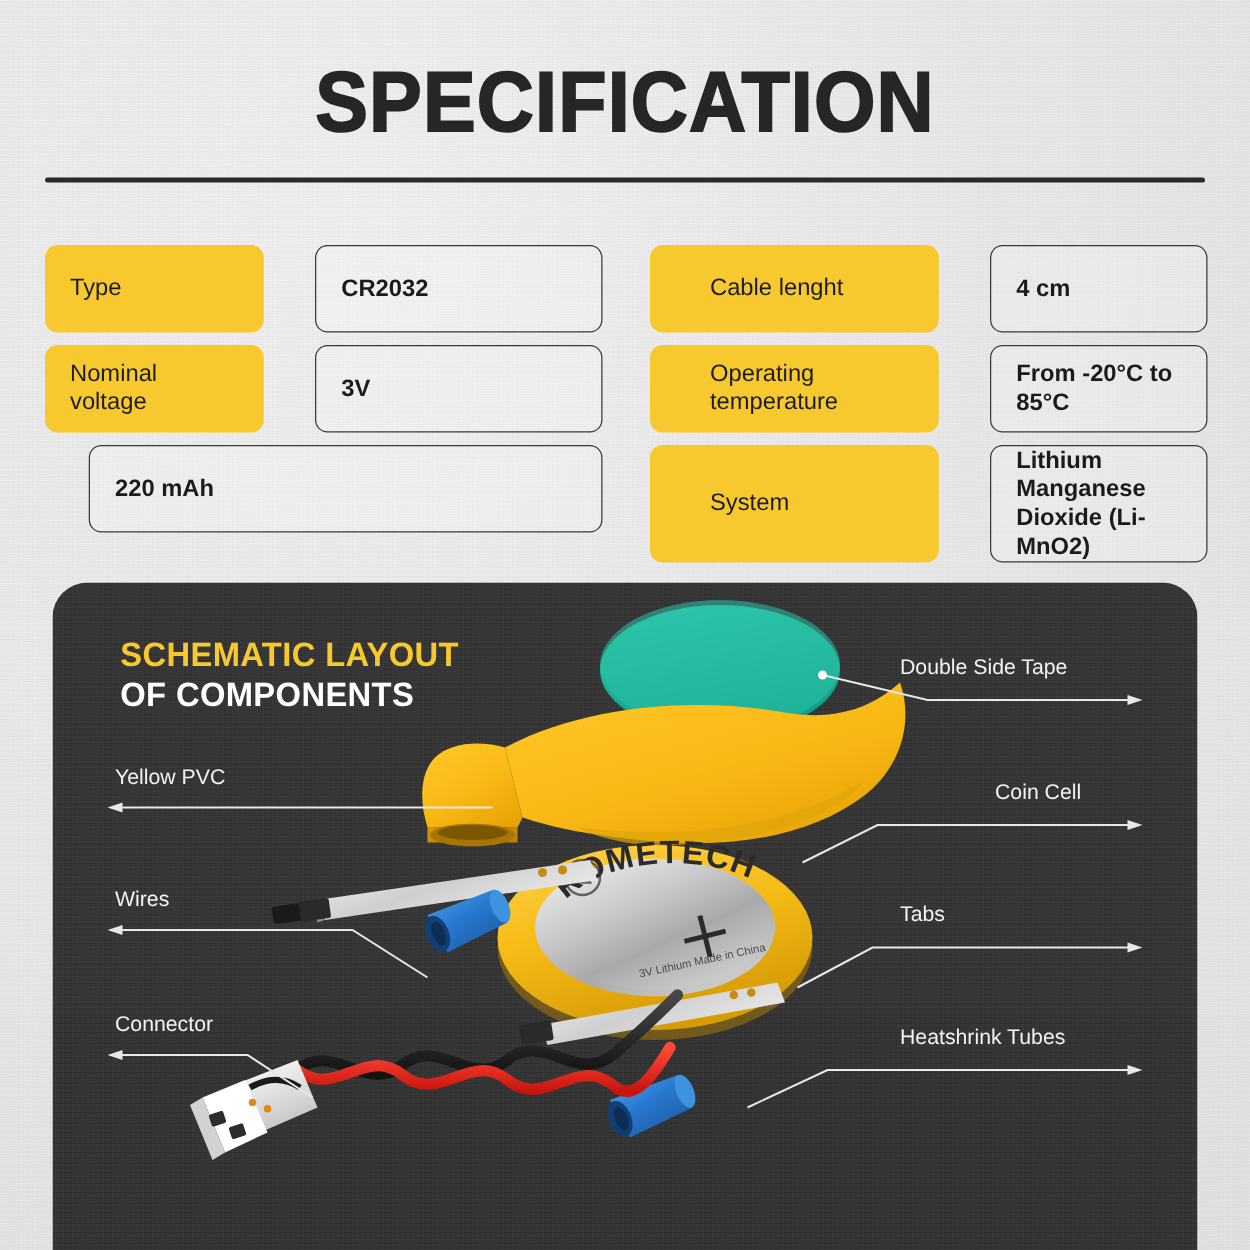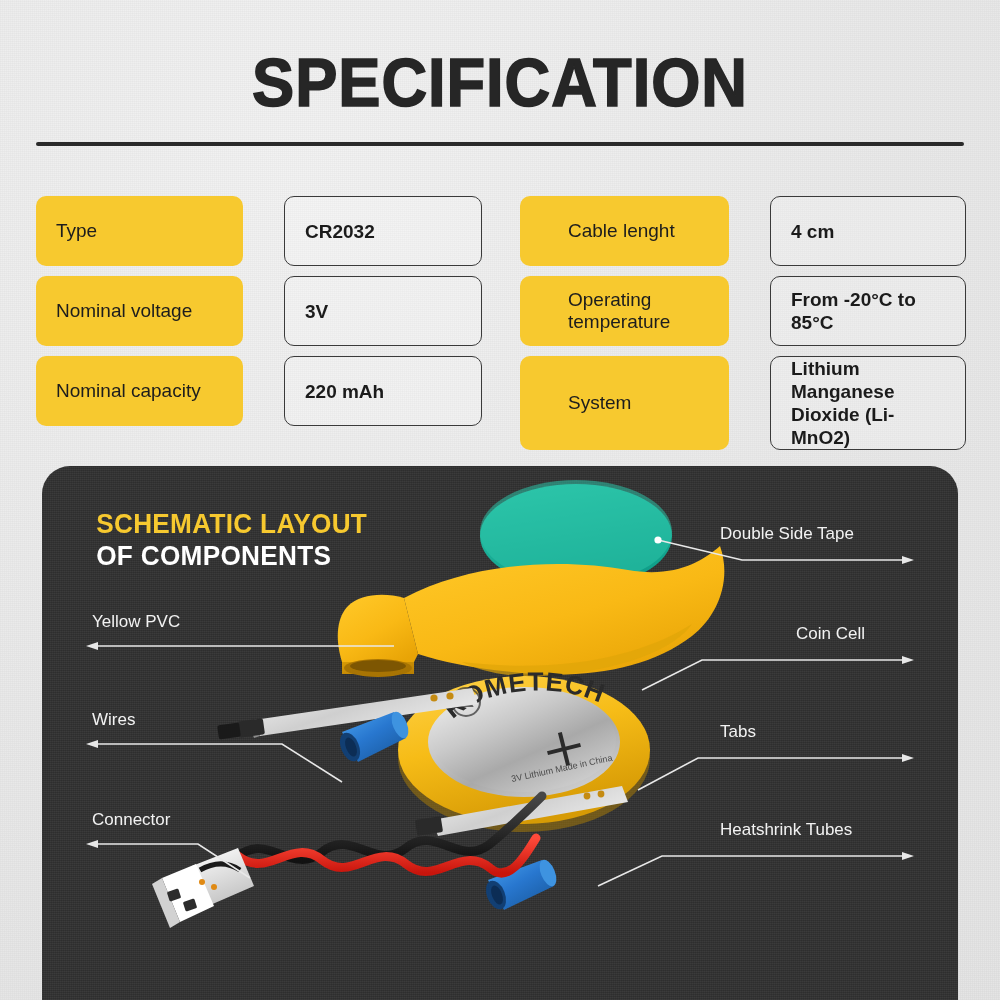--- a/index.html
+++ b/index.html
@@ -35,35 +35,35 @@
   }
 
   
   .spec{
     position:absolute;left:36px;top:196px;width:930px;
     display:flex;gap:38px;
   }
   .spec-col{flex:1;display:flex;flex-direction:column;gap:10px;}
   .spec-row{display:flex;gap:6px;align-items:stretch;}
   .spec-label{
-    width:207px;min-height:70px;
+    width:175px;min-height:70px;
     background:#f7c92f;border-radius:10px;
     display:flex;align-items:center;
     padding:0 20px;box-sizing:border-box;
     font-size:19px;line-height:22px;color:#1d1d1d;font-weight:400;
   }
   .spec-value{
     flex:1;min-height:70px;
     border:1.4px solid #3a3a3a;border-radius:10px;
     background:rgba(255,255,255,.18);
     display:flex;align-items:center;
     padding:0 20px;box-sizing:border-box;
     font-size:19px;line-height:23px;color:#1b1b1b;font-weight:bold;margin-left:35px;
   }
-  .spec-col.right .spec-label{width:209px;padding-left:48px;}
+  .spec-col.right .spec-label{width:231px;padding-left:48px;}
 
   
   .panel{
     position:absolute;left:42px;top:466px;width:916px;height:626px;
     border-radius:28px;overflow:hidden;
     background:
       repeating-linear-gradient(0deg,rgba(255,255,255,.030) 0 1px,rgba(0,0,0,.030) 1px 2px),
       repeating-linear-gradient(90deg,rgba(255,255,255,.024) 0 1px,rgba(0,0,0,.024) 1px 2px),
       #303030;
   }
@@ -96,21 +96,20 @@
   <div class="spec-col left">
     <div class="spec-row">
       <div class="spec-label">Type</div>
       <div class="spec-value">CR2032</div>
     </div>
     <div class="spec-row">
       <div class="spec-label">Nominal voltage</div>
       <div class="spec-value">3V</div>
     </div>
     <div class="spec-row">
-      <div class="spec-label">Nominal capacity</div>
       <div class="spec-value">220 mAh</div>
     </div>
   </div>
 
   <div class="spec-col right">
     <div class="spec-row">
       <div class="spec-label">Cable lenght</div>
       <div class="spec-value">4 cm</div>
     </div>
     <div class="spec-row">

